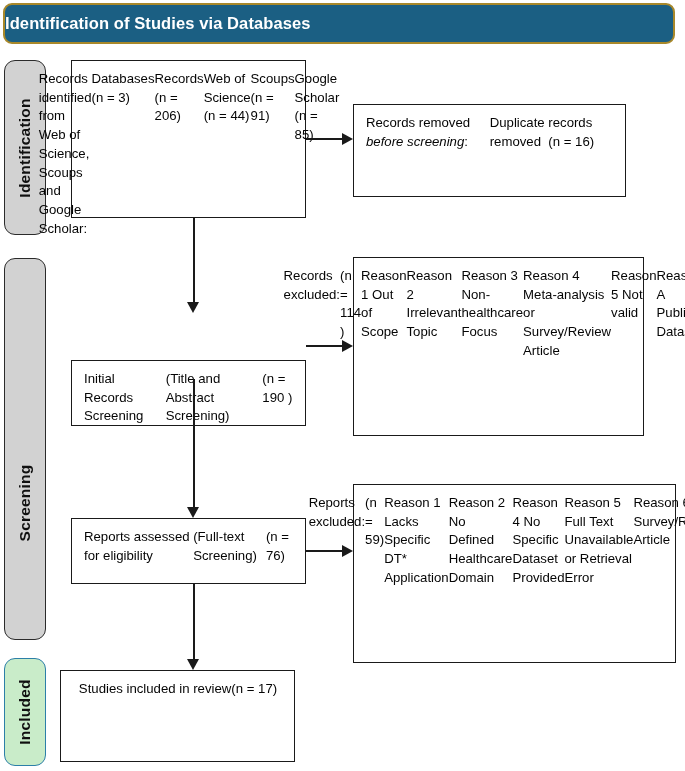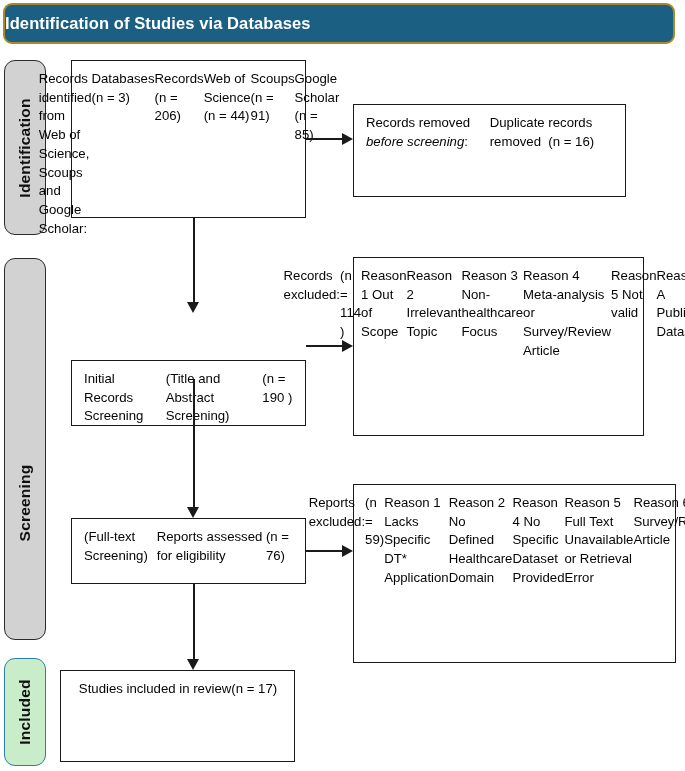--- a/index.html
+++ b/index.html
@@ -196,22 +196,22 @@
     <span class="line">(n = 114 )</span>
     <span class="line">Reason 1 Out of Scope</span>
     <span class="line">Reason 2 Irrelevant Topic</span>
     <span class="line">Reason 3 Non-healthcare Focus</span>
     <span class="line">Reason 4 Meta-analysis or Survey/Review Article</span>
     <span class="line">Reason 5 Not valid</span>
     <span class="line">Reason 6 A Published Dataset</span>
   </div>
 
   <div class="flow-box box-eligibility">
+    <span class="line">Reports assessed for eligibility</span>
     <span class="line">(Full-text Screening)</span>
-    <span class="line">Reports assessed for eligibility</span>
     <span class="line">(n = 76)</span>
   </div>
 
   <div class="flow-box box-rep-excluded">
     <span class="line">Reports excluded:</span>
     <span class="line">(n = 59)</span>
     <span class="line">Reason 1 Lacks Specific DT* Application</span>
     <span class="line">Reason 2 No Defined Healthcare Domain</span>
     <span class="line">Reason 4 No Specific Dataset Provided</span>
     <span class="line">Reason 5 Full Text Unavailable or Retrieval Error</span>

